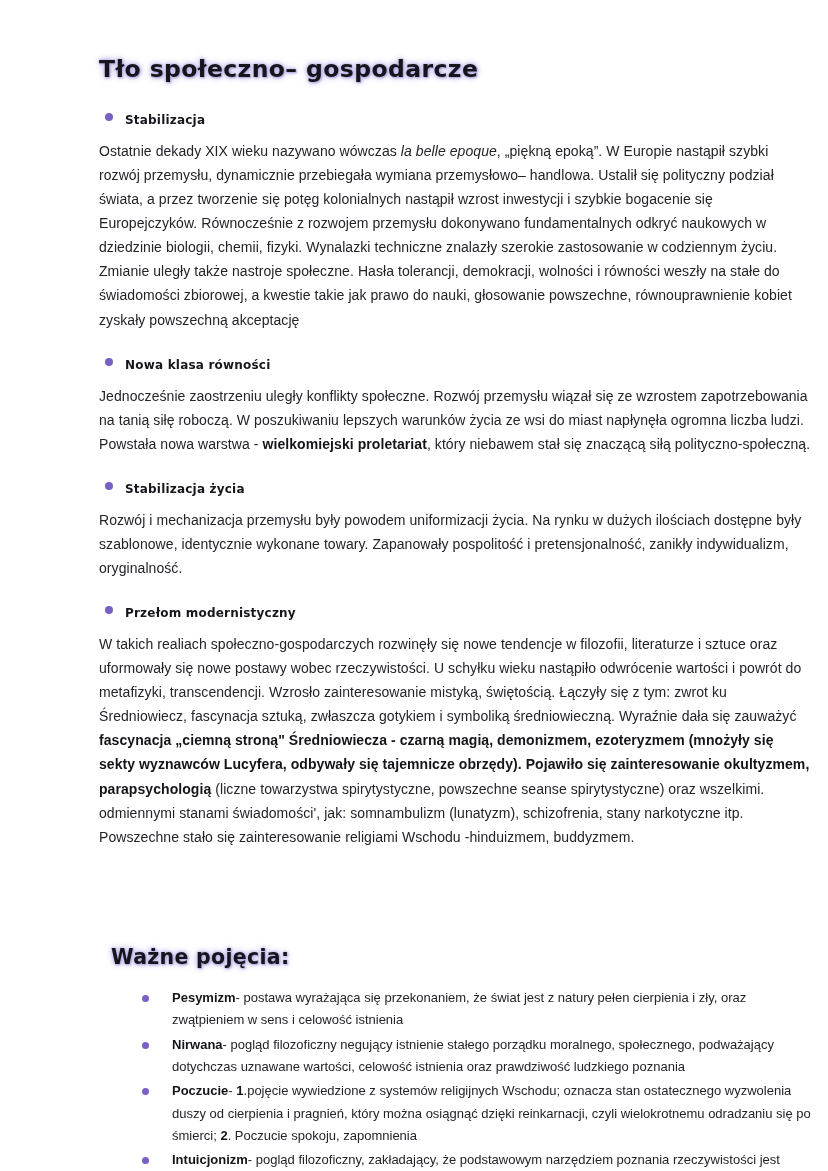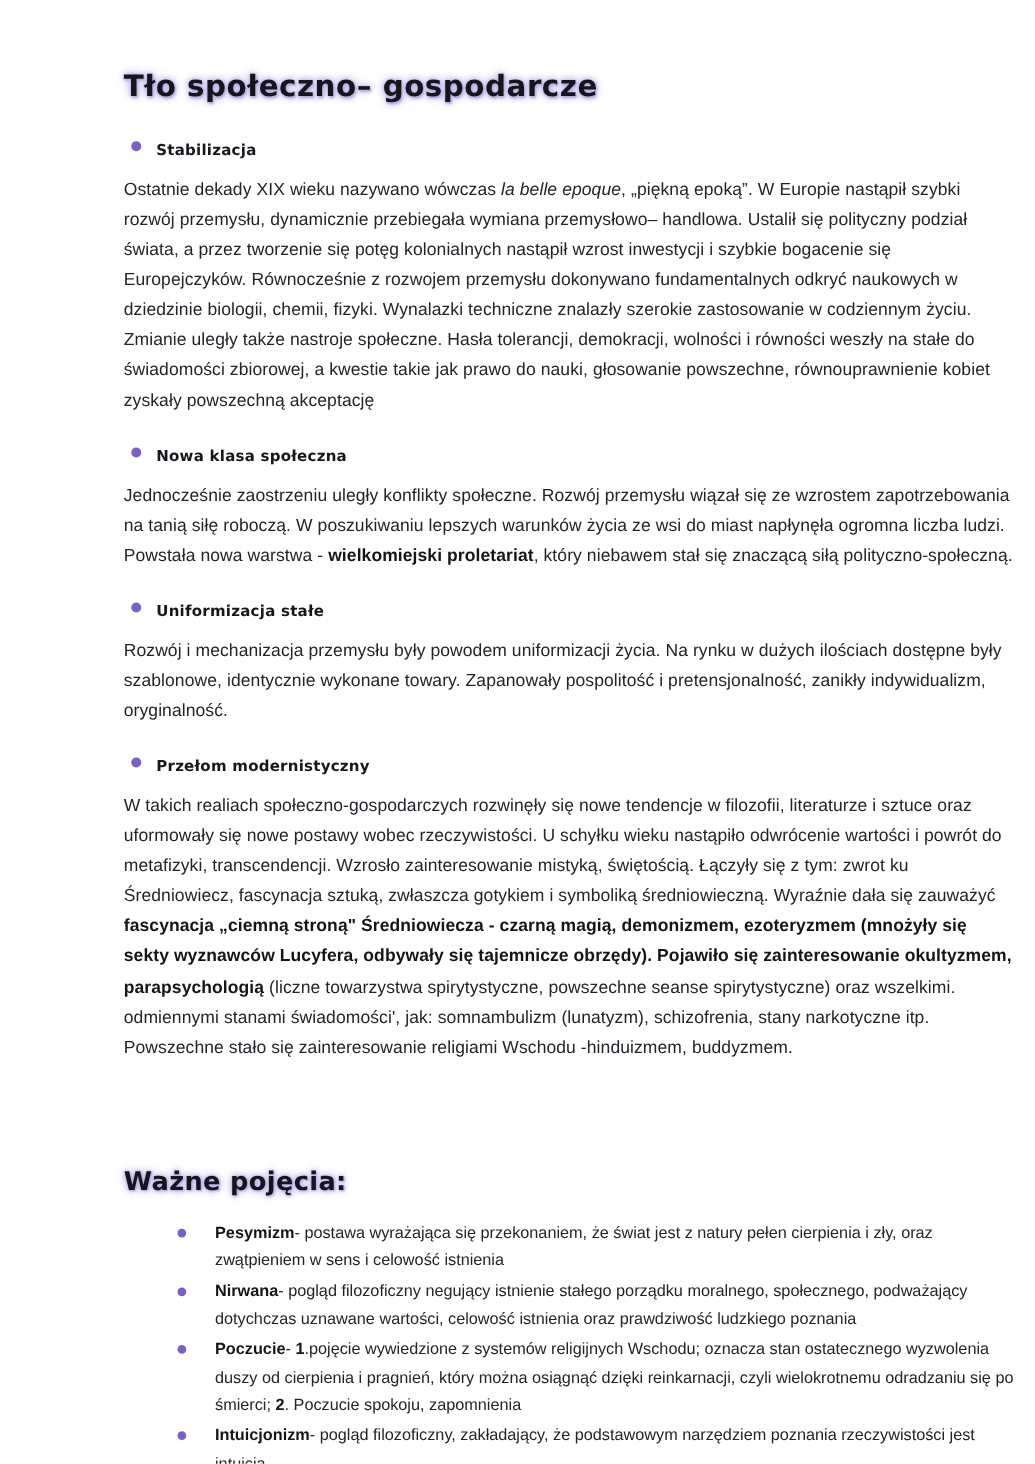--- a/index.html
+++ b/index.html
@@ -70,38 +70,38 @@
     letter-spacing: 0.2px;
     color: #16161c;
   }
 
   .subtitle-2 {
     font-family: "DejaVu Sans", sans-serif;
     font-size: 20.5px;
     font-weight: 700;
     letter-spacing: 0.3px;
     color: #15151c;
-    margin: 0 0 18px 0;
+    margin: 0 0 18px 12px;
     text-shadow:
       0 0 2px #b9aee4,
       0 0 5px #bcb1e6,
       0 0 9px #cdc5ef,
       1px 1px 2px #a99ddc;
   }
 
   
   p.body {
     font-size: 14px;
     line-height: 1.72;
     margin: 0 0 26px 0;
     color: #23232a;
     text-align: left;
     letter-spacing: 0.005em;
   }
-  p.body.tight { margin-bottom: 24px; }
+  p.body.tight { margin-bottom: 36px; }
   p.body b { font-weight: 700; color: #151519; }
   p.body i { font-style: italic; }
 
   
   .defs {
     list-style: none;
     margin: 0;
     padding: 0 0 0 37px;
   }
   .defs li {
@@ -135,27 +135,27 @@
     <h1 class="doc-title">Tło społeczno– gospodarcze</h1>
 
     <div class="section-head">
       <span class="bullet"></span>
       <span class="head-text">Stabilizacja</span>
     </div>
     <p class="body">Ostatnie dekady XIX wieku nazywano wówczas <i>la belle epoque</i>, „piękną epoką”. W Europie nastąpił szybki rozwój przemysłu, dynamicznie przebiegała wymiana przemysłowo– handlowa. Ustalił się polityczny podział świata, a przez tworzenie się potęg kolonialnych nastąpił wzrost inwestycji i szybkie bogacenie się Europejczyków. Równocześnie z rozwojem przemysłu dokonywano fundamentalnych odkryć naukowych w dziedzinie biologii, chemii, fizyki. Wynalazki techniczne znalazły szerokie zastosowanie w codziennym życiu. Zmianie uległy także nastroje społeczne. Hasła tolerancji, demokracji, wolności i równości weszły na stałe do świadomości zbiorowej, a kwestie takie jak prawo do nauki, głosowanie powszechne, równouprawnienie kobiet zyskały powszechną akceptację</p>
 
     <div class="section-head">
       <span class="bullet"></span>
-      <span class="head-text">Nowa klasa społeczna</span>
+      <span class="head-text">Nowa klasa równości</span>
     </div>
     <p class="body">Jednocześnie zaostrzeniu uległy konflikty społeczne. Rozwój przemysłu wiązał się ze wzrostem zapotrzebowania na tanią siłę roboczą. W poszukiwaniu lepszych warunków życia ze wsi do miast napłynęła ogromna liczba ludzi. Powstała nowa warstwa - <b>wielkomiejski proletariat</b>, który niebawem stał się znaczącą siłą polityczno-społeczną.</p>
 
     <div class="section-head">
       <span class="bullet"></span>
-      <span class="head-text">Uniformizacja stałe</span>
+      <span class="head-text">Stabilizacja życia</span>
     </div>
     <p class="body">Rozwój i mechanizacja przemysłu były powodem uniformizacji życia. Na rynku w dużych ilościach dostępne były szablonowe, identycznie wykonane towary. Zapanowały pospolitość i pretensjonalność, zanikły indywidualizm, oryginalność.</p>
 
     <div class="section-head">
       <span class="bullet"></span>
       <span class="head-text">Przełom modernistyczny</span>
     </div>
     <p class="body tight">W takich realiach społeczno-gospodarczych rozwinęły się nowe tendencje w filozofii, literaturze i sztuce oraz uformowały się nowe postawy wobec rzeczywistości. U schyłku wieku nastąpiło odwrócenie wartości i powrót do metafizyki, transcendencji. Wzrosło zainteresowanie mistyką, świętością. Łączyły się z tym: zwrot ku Średniowiecz, fascynacja sztuką, zwłaszcza gotykiem i symboliką średniowieczną. Wyraźnie dała się zauważyć <b>fascynacja „ciemną stroną" Średniowiecza - czarną magią, demonizmem, ezoteryzmem (mnożyły się sekty wyznawców Lucyfera, odbywały się tajemnicze obrzędy). Pojawiło się zainteresowanie okultyzmem, parapsychologią</b> (liczne towarzystwa spirytystyczne, powszechne seanse spirytystyczne) oraz wszelkimi. odmiennymi stanami świadomości', jak: somnambulizm (lunatyzm), schizofrenia, stany narkotyczne itp. Powszechne stało się zainteresowanie religiami Wschodu -hinduizmem, buddyzmem.</p>
 
     <div class="spacer-large"></div>

